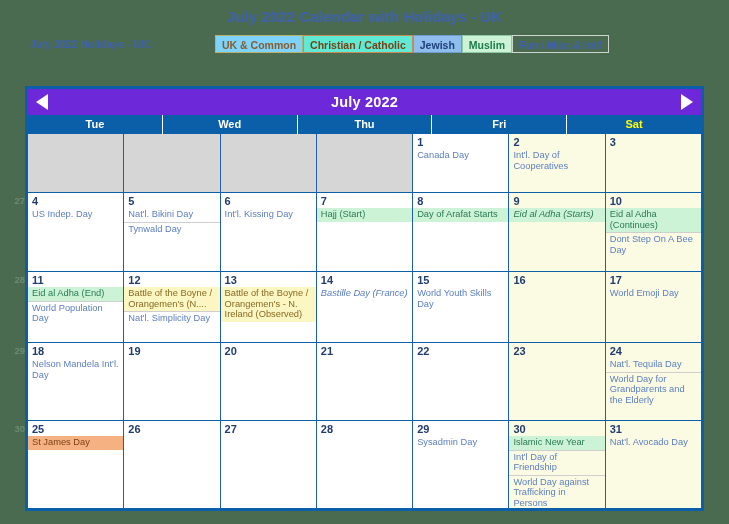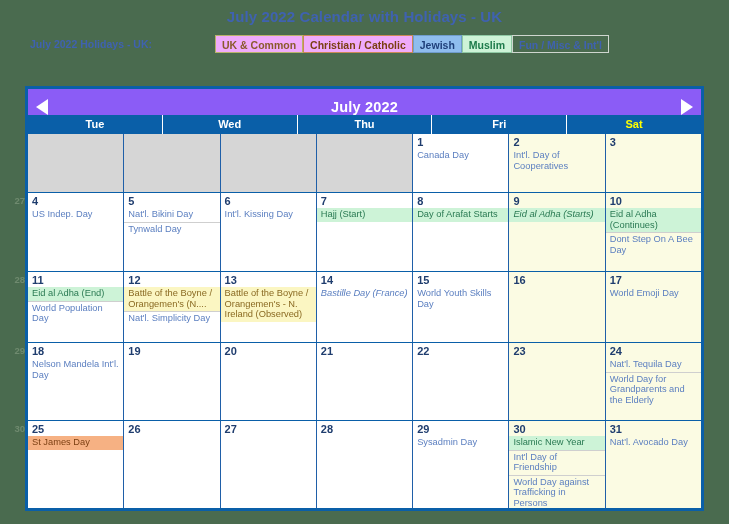--- a/index.html
+++ b/index.html
@@ -51,41 +51,41 @@
   }
   .chip {
     font-size: 10.5px;
     font-weight: bold;
     line-height: 18px;
     padding: 0 6px;
     border: 1px solid #9a9a7a;
     box-sizing: border-box;
     white-space: nowrap;
   }
-  .chip.uk       { background:#f0abfc; color:#8a5a2b; border-color:#b8b26a; }
-  .chip.christian{ background:#f0abfc; color:#7b3f12; border-color:#c98a55; }
+  .chip.uk       { background:#7dd3fc; color:#8a5a2b; border-color:#b8b26a; }
+  .chip.christian{ background:#5eead4; color:#7b3f12; border-color:#c98a55; }
   .chip.jewish   { background:#8fbdee; color:#1f3f7a; border-color:#6f9ccc; }
   .chip.muslim   { background:#cdf3d7; color:#1d7a4a; border-color:#8fc9a4; }
   .chip.fun      { background:transparent; color:#3f62b0; border-color:#cfd6cf; }
 
   
   .cal-wrap {
     position: absolute;
     left: 25px;
     top: 86px;
     width: 679px;
     border: 3px solid #0a5fa8;
     box-sizing: border-box;
     background: #ffffff;
   }
   .cal-nav {
-    background: #8b5cf6;
+    background: #6d28d9;
     height: 26px;
     display: flex;
-    align-items: flex-end;
+    align-items: center;
     justify-content: space-between;
     padding: 0 8px;
     box-sizing: border-box;
   }
   .cal-nav .arrow {
     width: 0; height: 0;
     border-top: 8px solid transparent;
     border-bottom: 8px solid transparent;
     cursor: pointer;
   }

